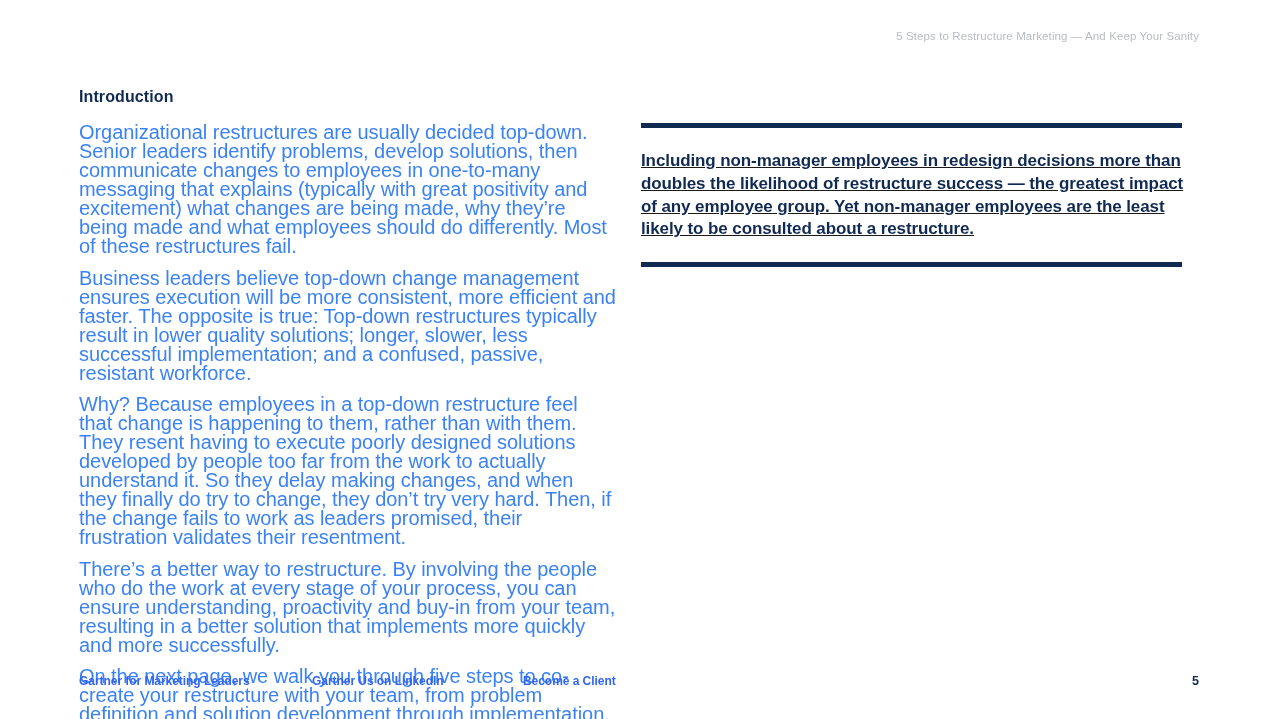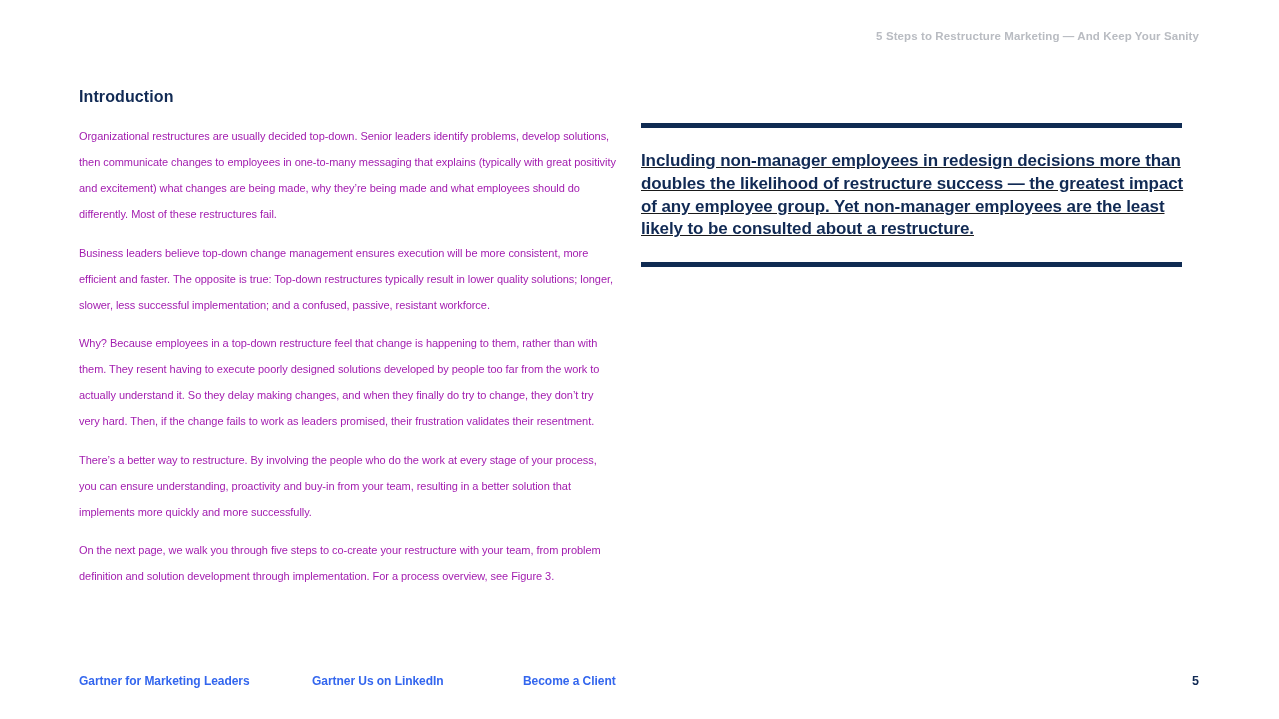--- a/index.html
+++ b/index.html
@@ -16,21 +16,21 @@
     overflow: hidden;
     -webkit-font-smoothing: antialiased;
   }
 
   
   .running-header {
     position: absolute;
     top: 30px;
     right: 80px;
     font-size: 11.5px;
-    font-weight: 700;
+    font-weight: 400;
     letter-spacing: 0.1px;
     color: #b9bcc2;
     white-space: nowrap;
   }
 
   
   .page-columns {
     position: absolute;
     top: 88px;
     left: 79px;
@@ -54,23 +54,23 @@
   .section-heading {
     font-size: 16px;
     font-weight: 700;
     color: #112a54;
     margin: 0 0 17px 0;
     letter-spacing: 0.1px;
   }
 
   
   .body-par {
-    font-size: 11px;
-    line-height: 26px;
-    color: #a21caf;
+    font-size: 20px;
+    line-height: 19px;
+    color: #3b82f6;
     margin: 0 0 12.5px 0;
     letter-spacing: -0.05px;
   }
   .body-par:last-child {
     margin-bottom: 0;
   }
   .body-par b,
   .body-par strong {
     font-weight: 400;
   }

